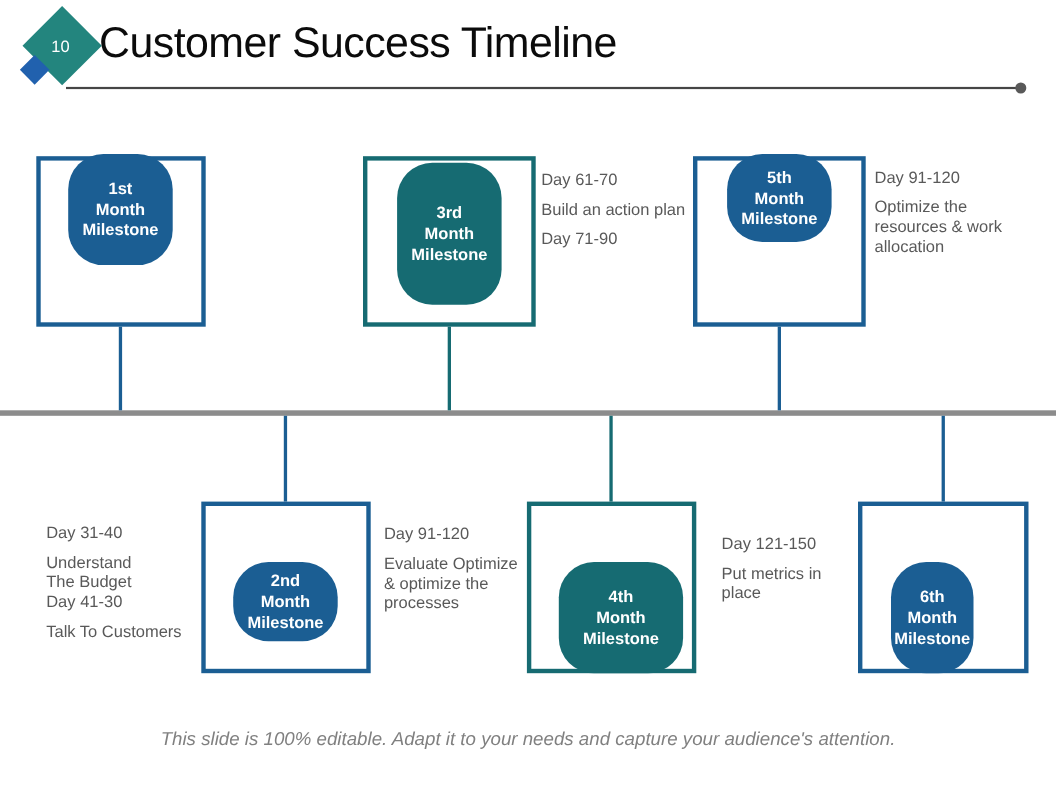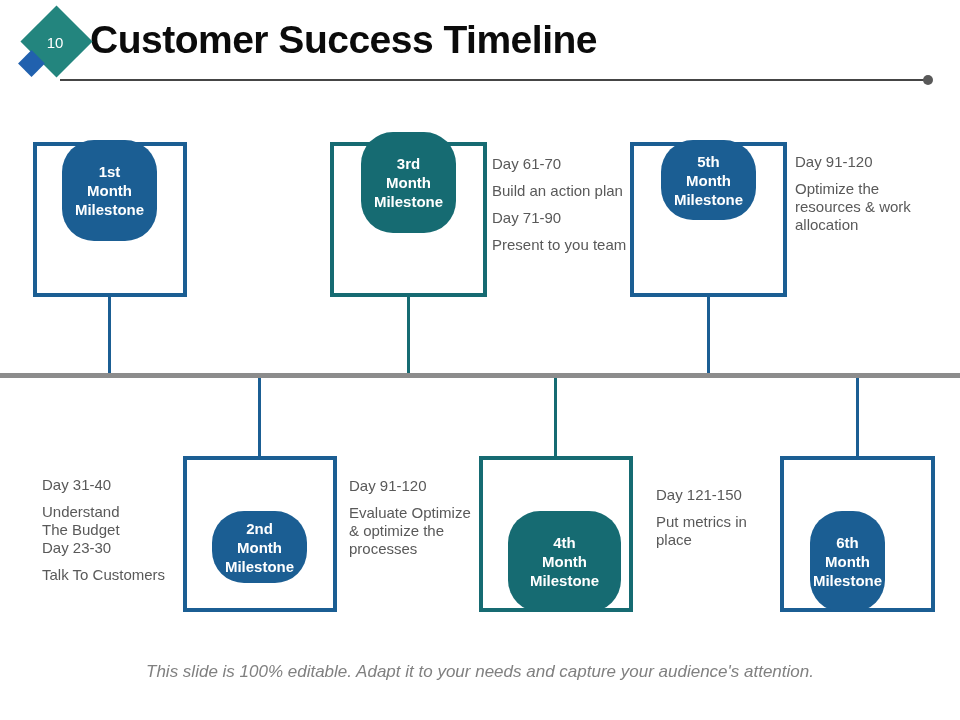--- a/index.html
+++ b/index.html
@@ -19,21 +19,21 @@
   
   .diamond{position:absolute;}
   .diamond.teal{left:31px;top:16px;width:51px;height:51px;background:var(--badge-teal);transform:rotate(45deg);z-index:1;}
   .diamond.blue{left:22px;top:54px;width:19px;height:19px;background:var(--badge-blue);transform:rotate(45deg);z-index:2;}
   .badge-num{
     position:absolute;left:35px;top:34px;width:40px;text-align:center;
     color:#ffffff;font-size:15px;z-index:3;
   }
   h1.title{
     position:absolute;left:90px;top:18px;
-    font-size:39px;font-weight:bold;color:#0b0b0b;letter-spacing:-0.5px;white-space:nowrap;
+    font-size:39px;font-weight:normal;color:#0b0b0b;letter-spacing:-0.5px;white-space:nowrap;
   }
   .title-rule{position:absolute;left:60px;top:79px;width:868px;height:2px;background:#454545;}
   .title-dot{position:absolute;left:923px;top:75px;width:10px;height:10px;border-radius:50%;background:#595959;}
   
   .timeline{position:absolute;left:0;top:373px;width:960px;height:5px;background:var(--timeline-gray);}
   
   .outline{position:absolute;background:#ffffff;border:4px solid;}
   .outline.blue{border-color:var(--milestone-blue);}
   .outline.teal{border-color:var(--milestone-teal);}
   .connector{position:absolute;width:3px;}
@@ -74,30 +74,29 @@
   <div class="outline blue" style="left:33px;top:142px;width:154px;height:155px"></div>
   <div class="connector blue" style="left:108px;top:297px;height:76px"></div>
   <div class="fill blue" style="left:62px;top:140px;width:95px;height:101px">
     <span class="fill-label">1st
 Month
 Milestone</span>
   </div>
 
   <div class="outline teal" style="left:330px;top:142px;width:157px;height:155px"></div>
   <div class="connector teal" style="left:407px;top:297px;height:76px"></div>
-  <div class="fill teal" style="left:361px;top:132px;width:95px;height:101px">
+  <div class="fill teal" style="left:361px;top:148px;width:95px;height:129px">
     <span class="fill-label">3rd
 Month
 Milestone</span>
   </div>
   <div class="details" style="left:492px;top:155px;width:155px">
     <p>Day 61-70</p>
     <p>Build an action plan</p>
     <p>Day 71-90</p>
-    <p>Present to you team</p>
   </div>
 
   <div class="outline blue" style="left:630px;top:142px;width:157px;height:155px"></div>
   <div class="connector blue" style="left:707px;top:297px;height:76px"></div>
   <div class="fill blue" style="left:661px;top:140px;width:95px;height:80px">
     <span class="fill-label">5th
 Month
 Milestone</span>
   </div>
   <div class="details" style="left:795px;top:153px;width:128px">
@@ -109,21 +108,21 @@
   <div class="connector blue" style="left:258px;top:378px;height:78px"></div>
   <div class="fill blue" style="left:212px;top:511px;width:95px;height:72px">
     <span class="fill-label">2nd
 Month
 Milestone</span>
   </div>
   <div class="details" style="left:42px;top:476px;width:150px">
     <p>Day 31-40</p>
     <p>Understand
 The Budget
-Day 23-30</p>
+Day 41-30</p>
     <p>Talk To Customers</p>
   </div>
 
   <div class="outline teal" style="left:479px;top:456px;width:154px;height:156px"></div>
   <div class="connector teal" style="left:554px;top:378px;height:78px"></div>
   <div class="fill teal" style="left:508px;top:511px;width:113px;height:101px">
     <span class="fill-label">4th
 Month
 Milestone</span>
   </div>

